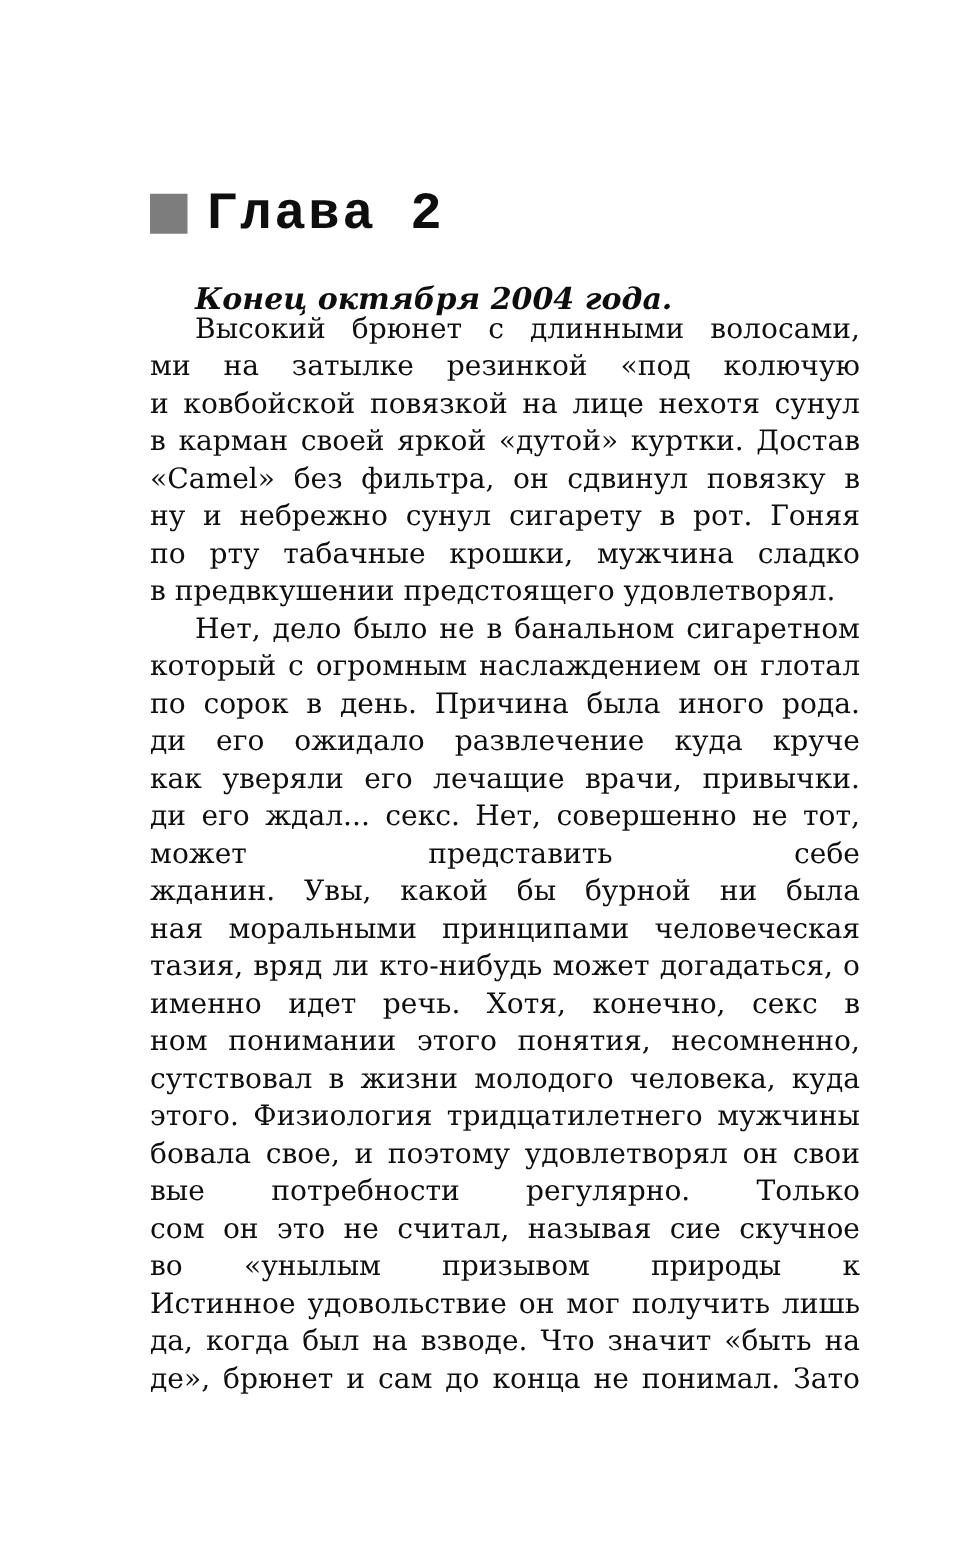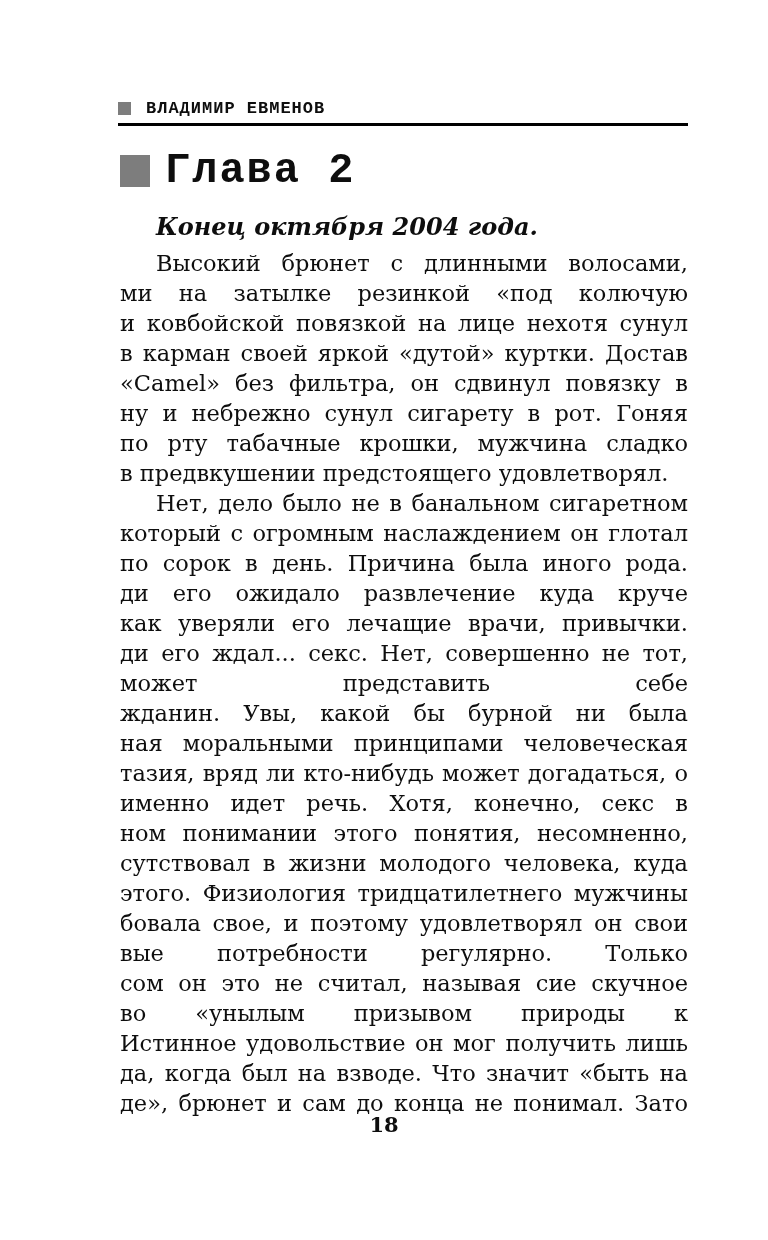--- a/index.html
+++ b/index.html
@@ -67,21 +67,21 @@
     letter-spacing: 2px;
     color: #0e0e0e;
     white-space: nowrap;
     line-height: 1;
   }
 
   
   .date-line {
     position: absolute;
     left: 156px;
-    top: 212px;
+    top: 224px;
     font-size: 24px;
     font-style: italic;
     font-weight: bold;
     color: #0e0e0e;
     white-space: nowrap;
   }
 
   
   .body-text {
     position: absolute;
@@ -115,24 +115,20 @@
     font-size: 21px;
     font-weight: bold;
     color: #0e0e0e;
   }
 </style>
 </head>
 <body>
 
 <div class="page">
 
-  <div class="running-header">
-    <span class="hdr-square"></span>
-    <span class="hdr-author">ВЛАДИМИР ЕВМЕНОВ</span>
-  </div>
 
   <div class="chapter-heading">
     <span class="chapter-square"></span>
     <span class="chapter-title">Глава 2</span>
   </div>
 
   <div class="date-line">Конец октября 2004 года.</div>
 
   <div class="body-text">
 
@@ -161,15 +157,14 @@
     <div class="bline">этого. Физиология тридцатилетнего мужчины тре-</div>
     <div class="bline">бовала свое, и поэтому удовлетворял он свои поло-</div>
     <div class="bline">вые потребности регулярно. Только настоящим сек-</div>
     <div class="bline">сом он это не считал, называя сие скучное дейст-</div>
     <div class="bline">во «унылым призывом природы к размножению».</div>
     <div class="bline">Истинное удовольствие он мог получить лишь тог-</div>
     <div class="bline">да, когда был на взводе. Что значит «быть на взво-</div>
     <div class="bline">де», брюнет и сам до конца не понимал. Зато пре-</div>
   </div>
 
-  <div class="page-number">18</div>
 
 </div>
 
 </body></html>

